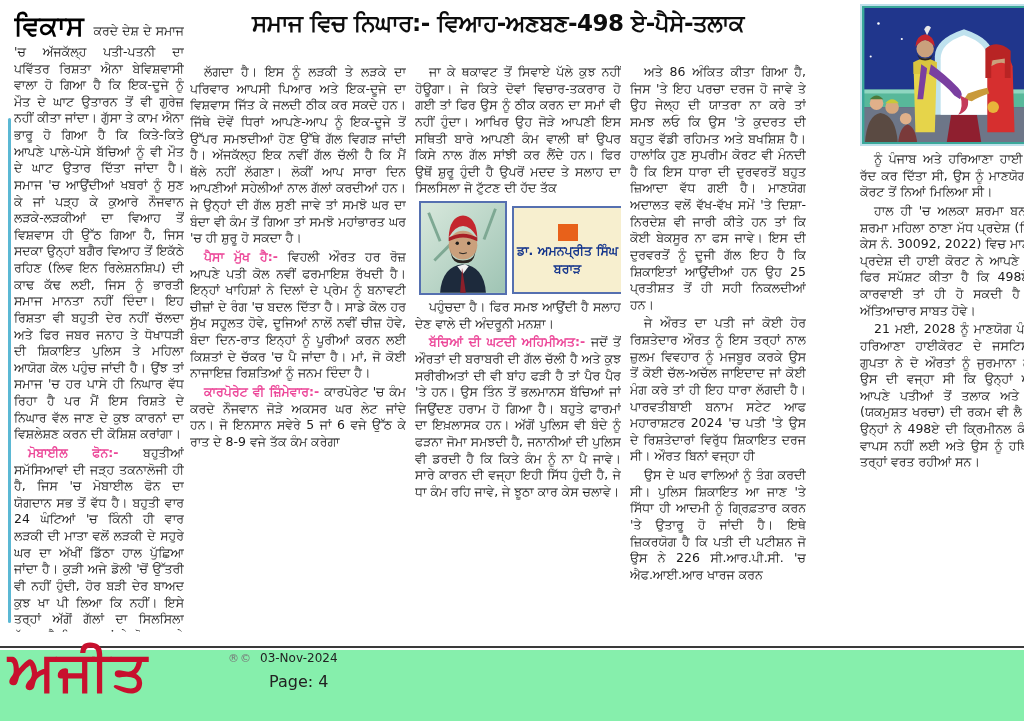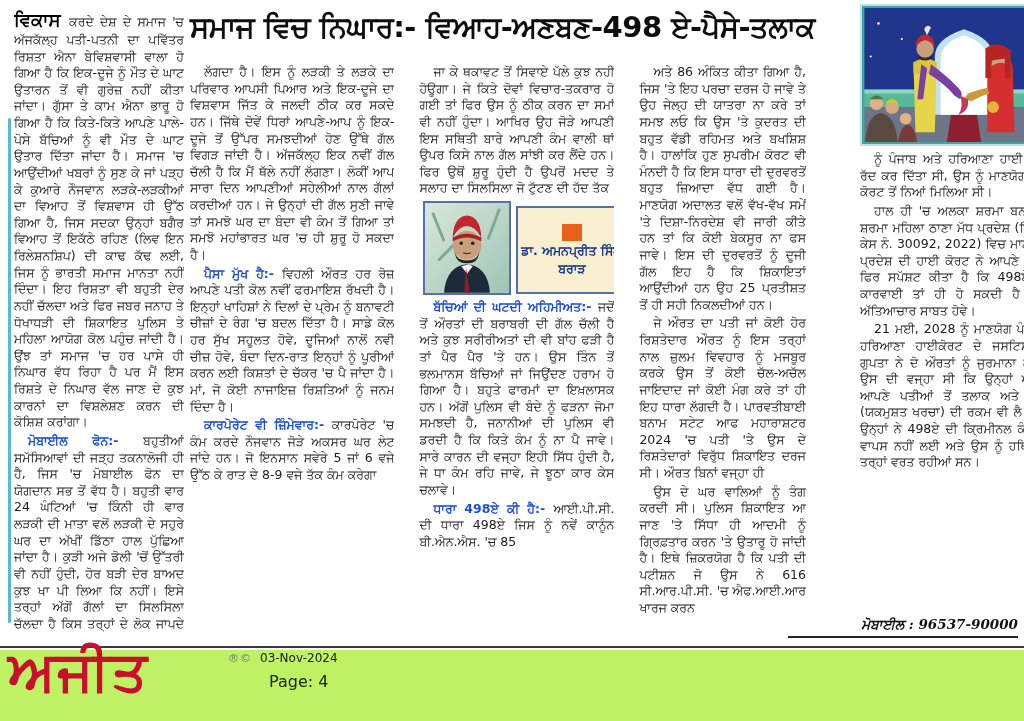--- a/index.html
+++ b/index.html
@@ -13,33 +13,33 @@
     width:1024px;height:721px;position:relative;background:#ffffff;
     font-family:"DejaVu Sans","Liberation Sans",sans-serif;color:var(--ink);
     overflow:hidden;
   }
   .article{position:absolute;left:0;top:0;width:1024px;height:648px;border-bottom:2px solid #3a3a3a;background:#fff;overflow:hidden;}
   .left-rule{position:absolute;left:8px;top:118px;width:3px;height:505px;background:var(--rule-blue);border-radius:2px;}
   .col{overflow:hidden;}
   .col1{position:absolute;left:14px;top:8px;width:170px;height:624px;}
   .mid{position:absolute;left:190px;top:8px;width:616px;height:630px;}
   .headline{
-    font-size:29px;font-weight:bold;text-align:center;letter-spacing:-0.5px;
+    font-size:23px;font-weight:bold;text-align:center;letter-spacing:-0.5px;
     color:#0d0d0d;line-height:1.35;height:52px;white-space:nowrap;
   }
-  .mid-cols{display:flex;gap:25px;margin-top:4px;height:572px;}
+  .mid-cols{display:flex;gap:9px;margin-top:4px;height:572px;}
   .c2{width:216px;} .c3{width:206px;} .c4{width:176px;}
   .col5{position:absolute;left:860px;top:4px;width:208px;height:636px;}
   .para{
     margin:0 0 2px 0;text-align:justify;text-indent:14px;
     font-size:12.5px;line-height:1.33;color:var(--ink);
   }
   .para.noindent{text-indent:0;}
-  .lead-big{font-size:18px;font-weight:bold;color:#000;}
-  .lead{font-weight:bold;color:#1d4ed8;margin-top:40px;}
+  .lead-big{font-size:27px;font-weight:bold;color:#000;}
+  .lead{font-weight:bold;color:#ec4899;margin-top:40px;}
   .media-row{display:flex;gap:5px;margin:4px 0 4px 4px;align-items:center;}
   .author-photo{
     width:88px;height:94px;border:2px solid var(--photo-border);flex:0 0 auto;background:#cfe3d8;
   }
   .author-photo svg{display:block;width:100%;height:100%;}
   .caption-box{
     width:111px;height:88px;margin-top:4px;background:var(--caption-bg);
     border:2px solid var(--caption-border);display:flex;flex-direction:column;
     align-items:center;justify-content:center;gap:3px;flex:0 0 auto;
   }
@@ -48,21 +48,21 @@
   .illustration{
     width:208px;height:142px;border:2px solid #bfe0ea;outline:1px solid #3aa89a;outline-offset:-4px;
     margin-bottom:5px;background:#20368c;
   }
   .illustration svg{display:block;width:100%;height:100%;}
   .phone{
     position:absolute;right:6px;top:616px;width:230px;text-align:right;
     font-family:"DejaVu Serif","Liberation Serif",serif;font-style:italic;font-weight:bold;
     font-size:13.5px;color:#111;padding-bottom:3px;border-bottom:2px solid #222;
   }
-  .footer{position:absolute;left:0;top:650px;width:1024px;height:71px;background:#bef264;}
+  .footer{position:absolute;left:0;top:650px;width:1024px;height:71px;background:#86efac;}
   .logo{
     position:absolute;left:8px;top:-6px;font-size:55px;font-weight:bold;
     color:var(--accent-red);letter-spacing:2px;line-height:1.0;
   }
   .logo-marks{position:absolute;left:228px;top:2px;font-size:11px;color:#777;letter-spacing:1px;}
   .footer-date{position:absolute;left:260px;top:1px;font-size:12px;color:#222;}
   .footer-page{position:absolute;left:269px;top:22px;font-size:16px;color:#222;}
   .footer-url{position:absolute;left:4px;top:47px;font-size:15px;color:#333;}
 </style>
 </head>
@@ -111,28 +111,28 @@
               <path d="M40 52 Q44 54 48 52" stroke="#1c1c1c" stroke-width="1" fill="none"></path>
             </svg>
           </div>
           <div class="caption-box">
             <div class="caption-square"></div>
             <div class="caption-line">ਡਾ. ਅਮਨਪ੍ਰੀਤ ਸਿੰਘ</div>
             <div class="caption-line">ਬਰਾੜ</div>
           </div>
         </div>
         <div>
+            <p class="para">ਪਹੁੰਚਦਾ ਹੈ। ਫਿਰ ਸਮਝ ਆਉਂਦੀ ਹੈ ਸਲਾਹ ਦੇਣ ਵਾਲੇ ਦੀ ਅੰਦਰੂਨੀ ਮਨਸ਼ਾ।</p>
             <p class="para"><span class="lead">ਬੱਚਿਆਂ ਦੀ ਘਟਦੀ ਅਹਿਮੀਅਤ:- </span>ਜਦੋਂ ਤੋਂ ਔਰਤਾਂ ਦੀ ਬਰਾਬਰੀ ਦੀ ਗੱਲ ਚੱਲੀ ਹੈ ਅਤੇ ਕੁਝ ਸਰੀਰੀਅਤਾਂ ਦੀ ਵੀ ਬਾਂਹ ਫੜੀ ਹੈ ਤਾਂ ਪੈਰ ਪੈਰ 'ਤੇ ਹਨ। ਉਸ ਤਿੰਨ ਤੋਂ ਭਲਮਾਨਸ ਬੱਚਿਆਂ ਜਾਂ ਜਿਉਂਦਣ ਹਰਾਮ ਹੋ ਗਿਆ ਹੈ। ਬਹੁਤੇ ਫਾਰਮਾਂ ਦਾ ਇਖ਼ਲਾਸਕ ਹਨ। ਅੱਗੋਂ ਪੁਲਿਸ ਵੀ ਬੰਦੇ ਨੂੰ ਫੜਨਾ ਜੋਮਾ ਸਮਝਦੀ ਹੈ, ਜਨਾਨੀਆਂ ਦੀ ਪੁਲਿਸ ਵੀ ਡਰਦੀ ਹੈ ਕਿ ਕਿਤੇ ਕੰਮ ਨੂੰ ਨਾ ਪੈ ਜਾਵੇ। ਸਾਰੇ ਕਾਰਨ ਦੀ ਵਜ੍ਹਾ ਇਹੀ ਸਿੱਧ ਹੁੰਦੀ ਹੈ, ਜੇ ਧਾ ਕੰਮ ਰਹਿ ਜਾਵੇ, ਜੇ ਝੂਠਾ ਕਾਰ ਕੇਸ ਚਲਾਵੇ।</p>
-            <p class="para"><span class="lead">ਧਾਰਾ 498ਏ ਕੀ ਹੈ:- </span>ਆਈ.ਪੀ.ਸੀ. ਦੀ ਧਾਰਾ 498ਏ ਜਿਸ ਨੂੰ ਨਵੇਂ ਕਾਨੂੰਨ ਬੀ.ਐਨ.ਐਸ. 'ਚ 85</p>
           </div>
       </div>
       <div class="col c4">
           <p class="para">ਅਤੇ 86 ਅੰਕਿਤ ਕੀਤਾ ਗਿਆ ਹੈ, ਜਿਸ 'ਤੇ ਇਹ ਪਰਚਾ ਦਰਜ ਹੋ ਜਾਵੇ ਤੇ ਉਹ ਜੇਲ੍ਹ ਦੀ ਯਾਤਰਾ ਨਾ ਕਰੇ ਤਾਂ ਸਮਝ ਲਓ ਕਿ ਉਸ 'ਤੇ ਕੁਦਰਤ ਦੀ ਬਹੁਤ ਵੱਡੀ ਰਹਿਮਤ ਅਤੇ ਬਖਸ਼ਿਸ਼ ਹੈ। ਹਾਲਾਂਕਿ ਹੁਣ ਸੁਪਰੀਮ ਕੋਰਟ ਵੀ ਮੰਨਦੀ ਹੈ ਕਿ ਇਸ ਧਾਰਾ ਦੀ ਦੁਰਵਰਤੋਂ ਬਹੁਤ ਜ਼ਿਆਦਾ ਵੱਧ ਗਈ ਹੈ। ਮਾਣਯੋਗ ਅਦਾਲਤ ਵਲੋਂ ਵੱਖ-ਵੱਖ ਸਮੇਂ 'ਤੇ ਦਿਸ਼ਾ-ਨਿਰਦੇਸ਼ ਵੀ ਜਾਰੀ ਕੀਤੇ ਹਨ ਤਾਂ ਕਿ ਕੋਈ ਬੇਕਸੂਰ ਨਾ ਫਸ ਜਾਵੇ। ਇਸ ਦੀ ਦੁਰਵਰਤੋਂ ਨੂੰ ਦੂਜੀ ਗੱਲ ਇਹ ਹੈ ਕਿ ਸ਼ਿਕਾਇਤਾਂ ਆਉਂਦੀਆਂ ਹਨ ਉਹ 25 ਪ੍ਰਤੀਸ਼ਤ ਤੋਂ ਹੀ ਸਹੀ ਨਿਕਲਦੀਆਂ ਹਨ।</p>
           <p class="para">ਜੇ ਔਰਤ ਦਾ ਪਤੀ ਜਾਂ ਕੋਈ ਹੋਰ ਰਿਸ਼ਤੇਦਾਰ ਔਰਤ ਨੂੰ ਇਸ ਤਰ੍ਹਾਂ ਨਾਲ ਜ਼ੁਲਮ ਵਿਵਹਾਰ ਨੂੰ ਮਜਬੂਰ ਕਰਕੇ ਉਸ ਤੋਂ ਕੋਈ ਚੱਲ-ਅਚੱਲ ਜਾਇਦਾਦ ਜਾਂ ਕੋਈ ਮੰਗ ਕਰੇ ਤਾਂ ਹੀ ਇਹ ਧਾਰਾ ਲੱਗਦੀ ਹੈ। ਪਾਰਵਤੀਬਾਈ ਬਨਾਮ ਸਟੇਟ ਆਫ ਮਹਾਰਾਸ਼ਟਰ 2024 'ਚ ਪਤੀ 'ਤੇ ਉਸ ਦੇ ਰਿਸ਼ਤੇਦਾਰਾਂ ਵਿਰੁੱਧ ਸ਼ਿਕਾਇਤ ਦਰਜ ਸੀ। ਔਰਤ ਬਿਨਾਂ ਵਜ੍ਹਾ ਹੀ</p>
-          <p class="para">ਉਸ ਦੇ ਘਰ ਵਾਲਿਆਂ ਨੂੰ ਤੰਗ ਕਰਦੀ ਸੀ। ਪੁਲਿਸ ਸ਼ਿਕਾਇਤ ਆ ਜਾਣ 'ਤੇ ਸਿੱਧਾ ਹੀ ਆਦਮੀ ਨੂੰ ਗ੍ਰਿਫ਼ਤਾਰ ਕਰਨ 'ਤੇ ਉਤਾਰੂ ਹੋ ਜਾਂਦੀ ਹੈ। ਇਥੇ ਜ਼ਿਕਰਯੋਗ ਹੈ ਕਿ ਪਤੀ ਦੀ ਪਟੀਸ਼ਨ ਜੋ ਉਸ ਨੇ 616 ਸੀ.ਆਰ.ਪੀ.ਸੀ. 'ਚ ਐਫ.ਆਈ.ਆਰ ਖਾਰਜ ਕਰਨ</p>
+          <p class="para">ਉਸ ਦੇ ਘਰ ਵਾਲਿਆਂ ਨੂੰ ਤੰਗ ਕਰਦੀ ਸੀ। ਪੁਲਿਸ ਸ਼ਿਕਾਇਤ ਆ ਜਾਣ 'ਤੇ ਸਿੱਧਾ ਹੀ ਆਦਮੀ ਨੂੰ ਗ੍ਰਿਫ਼ਤਾਰ ਕਰਨ 'ਤੇ ਉਤਾਰੂ ਹੋ ਜਾਂਦੀ ਹੈ। ਇਥੇ ਜ਼ਿਕਰਯੋਗ ਹੈ ਕਿ ਪਤੀ ਦੀ ਪਟੀਸ਼ਨ ਜੋ ਉਸ ਨੇ 226 ਸੀ.ਆਰ.ਪੀ.ਸੀ. 'ਚ ਐਫ.ਆਈ.ਆਰ ਖਾਰਜ ਕਰਨ</p>
         </div>
     </div>
   </div>
 
   <div class="col5">
     <div class="illustration">
       <svg viewBox="0 0 208 142" xmlns="http://www.w3.org/2000/svg">
         <rect width="208" height="142" fill="#20368c"></rect>
         <circle cx="16" cy="18" r="1.3" fill="#fff"></circle>
           <circle cx="40" cy="34" r="1.1" fill="#fff"></circle>
@@ -184,21 +184,20 @@
         <rect x="0" y="0" width="208" height="142" fill="none" stroke="#3aa89a" stroke-width="3"></rect>
       </svg>
     </div>
     <div>
         <p class="para">ਨੂੰ ਪੰਜਾਬ ਅਤੇ ਹਰਿਆਣਾ ਹਾਈ ਕੋਰਟ ਨੇ ਰੱਦ ਕਰ ਦਿੱਤਾ ਸੀ, ਉਸ ਨੂੰ ਮਾਣਯੋਗ ਸੁਪਰੀਮ ਕੋਰਟ ਤੋਂ ਨਿਆਂ ਮਿਲਿਆ ਸੀ।</p>
         <p class="para">ਹਾਲ ਹੀ 'ਚ ਅਲਕਾ ਸ਼ਰਮਾ ਬਨਾਮ ਰਾਸ਼ੀ ਸ਼ਰਮਾ ਮਹਿਲਾ ਠਾਣਾ ਮੱਧ ਪ੍ਰਦੇਸ਼ (ਕ੍ਰਿਮੀਨਲ ਕੇਸ ਨੰ. 30092, 2022) ਵਿਚ ਮਾਣਯੋਗ ਮੱਧ ਪ੍ਰਦੇਸ਼ ਦੀ ਹਾਈ ਕੋਰਟ ਨੇ ਆਪਣੇ ਫੈਸਲੇ 'ਚ ਫਿਰ ਸਪੱਸ਼ਟ ਕੀਤਾ ਹੈ ਕਿ 498ਏ ਅਧੀਨ ਕਾਰਵਾਈ ਤਾਂ ਹੀ ਹੋ ਸਕਦੀ ਹੈ ਜੇ ਕੋਈ ਅੱਤਿਆਚਾਰ ਸਾਬਤ ਹੋਵੇ।</p>
         <p class="para">21 ਮਈ, 2028 ਨੂੰ ਮਾਣਯੋਗ ਪੰਜਾਬ ਅਤੇ ਹਰਿਆਣਾ ਹਾਈਕੋਰਟ ਦੇ ਜਸਟਿਸ ਸਮੀਰ ਗੁਪਤਾ ਨੇ ਦੋ ਔਰਤਾਂ ਨੂੰ ਜੁਰਮਾਨਾ ਲਾਇਆ। ਉਸ ਦੀ ਵਜ੍ਹਾ ਸੀ ਕਿ ਉਨ੍ਹਾਂ ਔਰਤਾਂ ਨੇ ਆਪਣੇ ਪਤੀਆਂ ਤੋਂ ਤਲਾਕ ਅਤੇ ਐਲਮਨੀ (ਯਕਮੁਸ਼ਤ ਖਰਚਾ) ਦੀ ਰਕਮ ਵੀ ਲੈ ਲਈ ਪਰ ਉਨ੍ਹਾਂ ਨੇ 498ਏ ਦੀ ਕ੍ਰਿਮੀਨਲ ਕੰਪਲੇਂਟ ਵੀ ਵਾਪਸ ਨਹੀਂ ਲਈ ਅਤੇ ਉਸ ਨੂੰ ਹਥਿਆਰ ਦੀ ਤਰ੍ਹਾਂ ਵਰਤ ਰਹੀਆਂ ਸਨ।</p>
       </div>
   </div>
 
-  <div class="phone">ਮੋਬਾਈਲ : 96537-90000</div>
 </div>
 
 <div class="footer">
   <div class="logo">ਅਜੀਤ</div>
   <div class="logo-marks">®©</div>
   <div class="footer-date">03-Nov-2024</div>
   <div class="footer-page">Page: 4</div>
 </div>
 
 </body></html>

